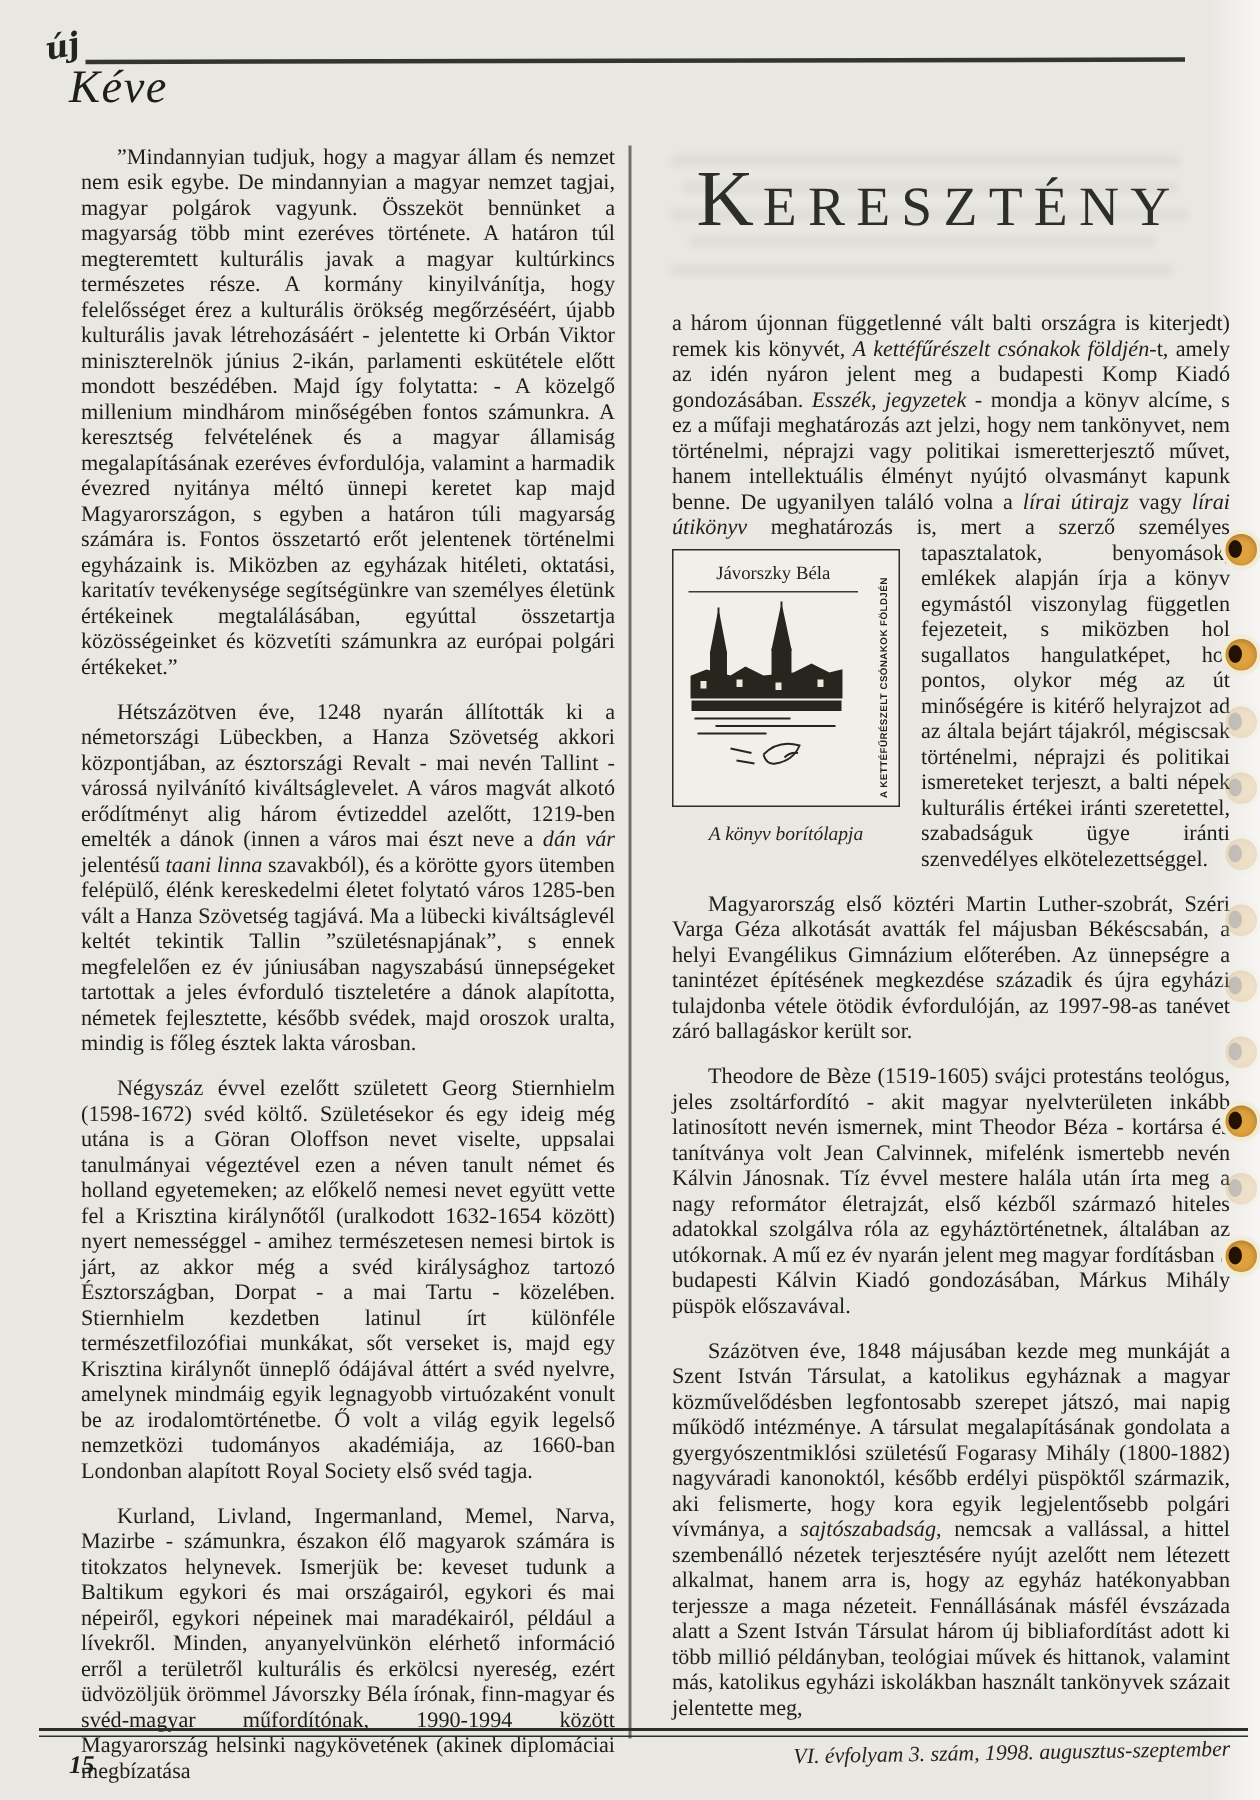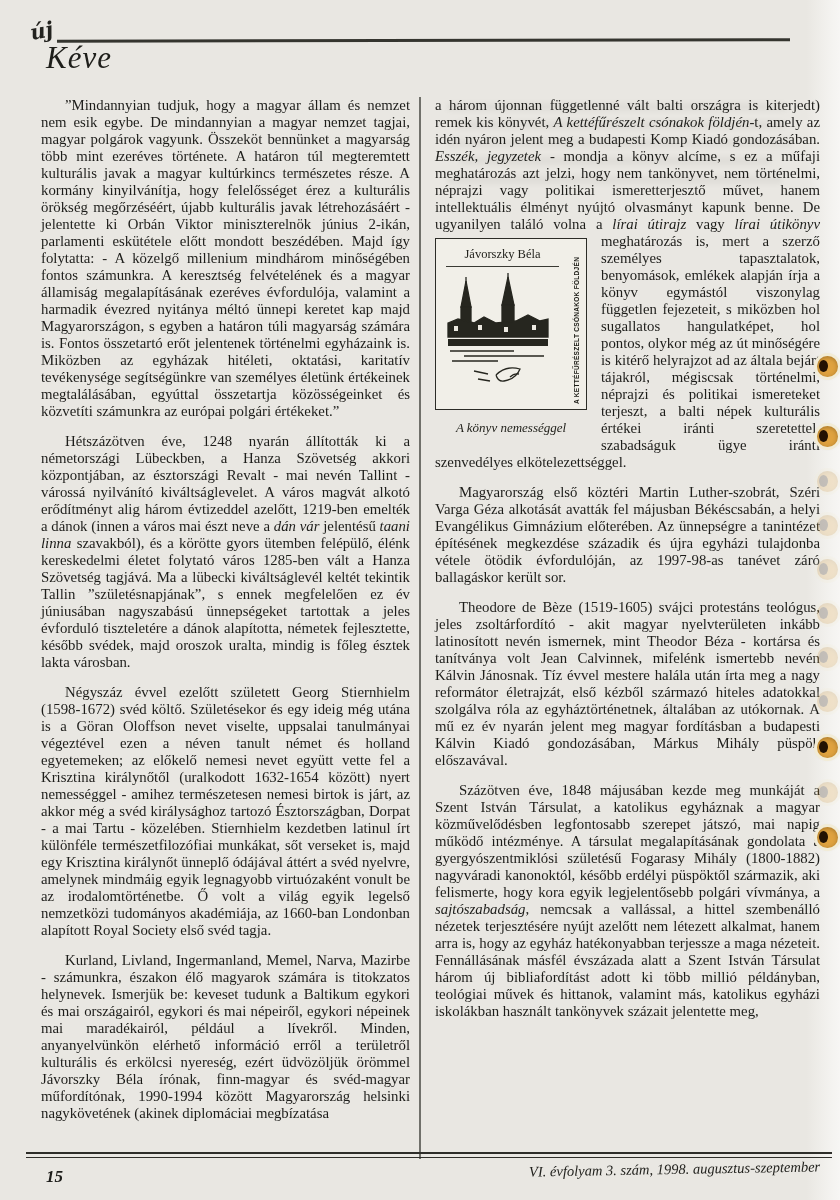--- a/index.html
+++ b/index.html
@@ -12,21 +12,21 @@
   .m-uj{position:absolute;top:18px;left:30px;font-family:"DejaVu Serif",serif;
         font-style:italic;font-weight:bold;font-size:21px;transform:rotate(-11deg);color:#23231f;}
   .m-keve{position:absolute;top:40px;left:46px;font-size:31px;font-weight:normal;font-style:italic;
         letter-spacing:1px;color:#1e1e1a;}
   .header-rule{position:absolute;left:57px;top:39px;width:733px;height:2.6px;background:#35352f;
         transform:rotate(-0.12deg);}
   
   .col-left{position:absolute;left:38px;top:97px;width:372px;}
   .col-right{position:absolute;left:432px;top:97px;width:388px;}
   .vrule{position:absolute;left:419px;top:97px;width:1.5px;height:1062px;background:#70706a;}
-  .para{font-size:14.8px;line-height:17px;text-align:justify;margin:0 0 13px 3px;text-indent:24px;}
+  .para{font-size:14.8px;line-height:17px;text-align:justify;margin:0 0 13px 16px;text-indent:24px;}
   .no-indent{text-indent:0;}
   .it{font-style:italic;}
   
   .heading{text-align:center;margin:10px 0 36px 0;line-height:52px;white-space:nowrap;color:#2e2e29;}
   .heading .init{font-size:53px;letter-spacing:6px;}
   .heading .rest{font-size:37px;letter-spacing:7.5px;}
   
   .book-figure{float:left;width:152px;margin:5px 14px 4px 0;}
   .cover-box{border:1.6px solid #2c2c27;background:#f1efe8;height:172px;box-sizing:border-box;
         position:relative;padding:7px 3px 4px 8px;}
@@ -70,20 +70,23 @@
   <div class="col-left">
     <p class="para">”Mindannyian tudjuk, hogy a magyar állam és nemzet nem esik egybe. De mindannyian a magyar nemzet tagjai, magyar polgárok vagyunk. Összeköt bennünket a magyarság több mint ezeréves története. A határon túl megteremtett kulturális javak a magyar kultúrkincs természetes része. A kormány kinyilvánítja, hogy felelősséget érez a kulturális örökség megőrzéséért, újabb kulturális javak létrehozásáért - jelentette ki Orbán Viktor miniszterelnök június 2-ikán, parlamenti eskütétele előtt mondott beszédében. Majd így folytatta: - A közelgő millenium mindhárom minőségében fontos számunkra. A keresztség felvételének és a magyar államiság megalapításának ezeréves évfordulója, valamint a harmadik évezred nyitánya méltó ünnepi keretet kap majd Magyarországon, s egyben a határon túli magyarság számára is. Fontos összetartó erőt jelentenek történelmi egyházaink is. Miközben az egyházak hitéleti, oktatási, karitatív tevékenysége segítségünkre van személyes életünk értékeinek megtalálásában, egyúttal összetartja közösségeinket és közvetíti számunkra az európai polgári értékeket.”</p>
     <p class="para"><span>Hétszázötven éve, 1248 nyarán állították ki a németországi Lübeckben, a Hanza Szövetség akkori központjában, az észtországi Revalt - mai nevén Tallint - várossá nyilvánító kiváltságlevelet. A város magvát alkotó erődítményt alig három évtizeddel azelőtt, 1219-ben emelték a dánok (innen a város mai észt neve a </span><span class="it">dán vár</span><span> jelentésű </span><span class="it">taani linna</span><span> szavakból), és a körötte gyors ütemben felépülő, élénk kereskedelmi életet folytató város 1285-ben vált a Hanza Szövetség tagjává. Ma a lübecki kiváltságlevél keltét tekintik Tallin ”születésnapjának”, s ennek megfelelően ez év júniusában nagyszabású ünnepségeket tartottak a jeles évforduló tiszteletére a dánok alapította, németek fejlesztette, később svédek, majd oroszok uralta, mindig is főleg észtek lakta városban.</span></p>
     <p class="para">Négyszáz évvel ezelőtt született Georg Stiernhielm (1598-1672) svéd költő. Születésekor és egy ideig még utána is a Göran Oloffson nevet viselte, uppsalai tanulmányai végeztével ezen a néven tanult német és holland egyetemeken; az előkelő nemesi nevet együtt vette fel a Krisztina királynőtől (uralkodott 1632-1654 között) nyert nemességgel - amihez természetesen nemesi birtok is járt, az akkor még a svéd királysághoz tartozó Észtországban, Dorpat - a mai Tartu - közelében. Stiernhielm kezdetben latinul írt különféle természetfilozófiai munkákat, sőt verseket is, majd egy Krisztina királynőt ünneplő ódájával áttért a svéd nyelvre, amelynek mindmáig egyik legnagyobb virtuózaként vonult be az irodalomtörténetbe. Ő volt a világ egyik legelső nemzetközi tudományos akadémiája, az 1660-ban Londonban alapított Royal Society első svéd tagja.</p>
     <p class="para">Kurland, Livland, Ingermanland, Memel, Narva, Mazirbe - számunkra, északon élő magyarok számára is titokzatos helynevek. Ismerjük be: keveset tudunk a Baltikum egykori és mai országairól, egykori és mai népeiről, egykori népeinek mai maradékairól, például a lívekről. Minden, anyanyelvünkön elérhető információ erről a területről kulturális és erkölcsi nyereség, ezért üdvözöljük örömmel Jávorszky Béla írónak, finn-magyar és svéd-magyar műfordítónak, 1990-1994 között Magyarország helsinki nagykövetének (akinek diplomáciai megbízatása</p>
   </div>
 
   <div class="vrule"></div>
 
   <div class="col-right">
+    <div class="heading">
+      <span class="init">K</span><span class="rest">ERESZTÉNY</span>
+    </div>
 
     <p class="para no-indent">
       <span><span>a három újonnan függetlenné vált balti országra is kiterjedt) remek kis könyvét, </span><span class="it">A kettéfűrészelt csónakok földjén</span><span>-t, amely az idén nyáron jelent meg a budapesti Komp Kiadó gondozásában. </span><span class="it">Esszék, jegyzetek</span><span> - mondja a könyv alcíme, s ez a műfaji meghatározás azt jelzi, hogy nem tankönyvet, nem történelmi, néprajzi vagy politikai ismeretterjesztő művet, hanem intellektuális élményt nyújtó olvasmányt kapunk benne. De ugyanilyen találó volna a </span><span class="it">lírai útirajz</span><span> vagy </span><span class="it">lírai útikönyv</span><span> meghatározás is, mert a szerző </span></span>
       <span class="book-figure" style="display:block">
         <span class="cover-box" style="display:block">
           <span class="cover-author" style="display:block">Jávorszky Béla</span>
           <svg class="cover-art" viewBox="0 0 112 122">
             <g stroke="#26261f" fill="none" stroke-width="1.3">
               <line x1="22" y1="6" x2="22" y2="14"></line>
               <path d="M22 10 L17 36 L27 36 Z" fill="#26261f"></path>
@@ -101,21 +104,21 @@
               <line x1="20" y1="85" x2="100" y2="85"></line>
               <line x1="8" y1="90" x2="54" y2="90"></line>
               <path d="M52 104 q10 -10 24 -6 q-4 10 -16 12 q-6 1 -8 -6"></path>
               <path d="M66 106 q4 -4 9 -3"></path>
               <line x1="30" y1="100" x2="44" y2="103"></line>
               <line x1="34" y1="108" x2="46" y2="110"></line>
             </g>
           </svg>
           <span class="cover-spine">A KETTÉFŰRÉSZELT CSÓNAKOK FÖLDJÉN</span>
         </span>
-        <span class="cover-caption" style="display:block">A könyv nemességgel</span>
+        <span class="cover-caption" style="display:block">A könyv borítólapja</span>
       </span>
       <span>személyes tapasztalatok, benyomások, emlékek alapján írja a könyv egymástól viszonylag független fejezeteit, s miközben hol sugallatos hangulatképet, hol pontos, olykor még az út minőségére is kitérő helyrajzot ad az általa bejárt tájakról, mégiscsak történelmi, néprajzi és politikai ismereteket terjeszt, a balti népek kulturális értékei iránti szeretettel, szabadságuk ügye iránti szenvedélyes elkötelezettséggel.</span>
     </p>
 
     <p class="para">Magyarország első köztéri Martin Luther-szobrát, Széri Varga Géza alkotását avatták fel májusban Békéscsabán, a helyi Evangélikus Gimnázium előterében. Az ünnepségre a tanintézet építésének megkezdése századik és újra egyházi tulajdonba vétele ötödik évfordulóján, az 1997-98-as tanévet záró ballagáskor került sor.</p>
     <p class="para">Theodore de Bèze (1519-1605) svájci protestáns teológus, jeles zsoltárfordító - akit magyar nyelvterületen inkább latinosított nevén ismernek, mint Theodor Béza - kortársa és tanítványa volt Jean Calvinnek, mifelénk ismertebb nevén Kálvin Jánosnak. Tíz évvel mestere halála után írta meg a nagy reformátor életrajzát, első kézből származó hiteles adatokkal szolgálva róla az egyháztörténetnek, általában az utókornak. A mű ez év nyarán jelent meg magyar fordításban a budapesti Kálvin Kiadó gondozásában, Márkus Mihály püspök előszavával.</p>
     <p class="para"><span>Százötven éve, 1848 májusában kezde meg munkáját a Szent István Társulat, a katolikus egyháznak a magyar közművelődésben legfontosabb szerepet játszó, mai napig működő intézménye. A társulat megalapításának gondolata a gyergyószentmiklósi születésű Fogarasy Mihály (1800-1882) nagyváradi kanonoktól, később erdélyi püspöktől származik, aki felismerte, hogy kora egyik legjelentősebb polgári vívmánya, a </span><span class="it">sajtószabadság</span><span>, nemcsak a vallással, a hittel szembenálló nézetek terjesztésére nyújt azelőtt nem létezett alkalmat, hanem arra is, hogy az egyház hatékonyabban terjessze a maga nézeteit. Fennállásának másfél évszázada alatt a Szent István Társulat három új bibliafordítást adott ki több millió példányban, teológiai művek és hittanok, valamint más, katolikus egyházi iskolákban használt tankönyvek százait jelentette meg,</span></p>
   </div>
 
   <div class="footer-rule"></div>

